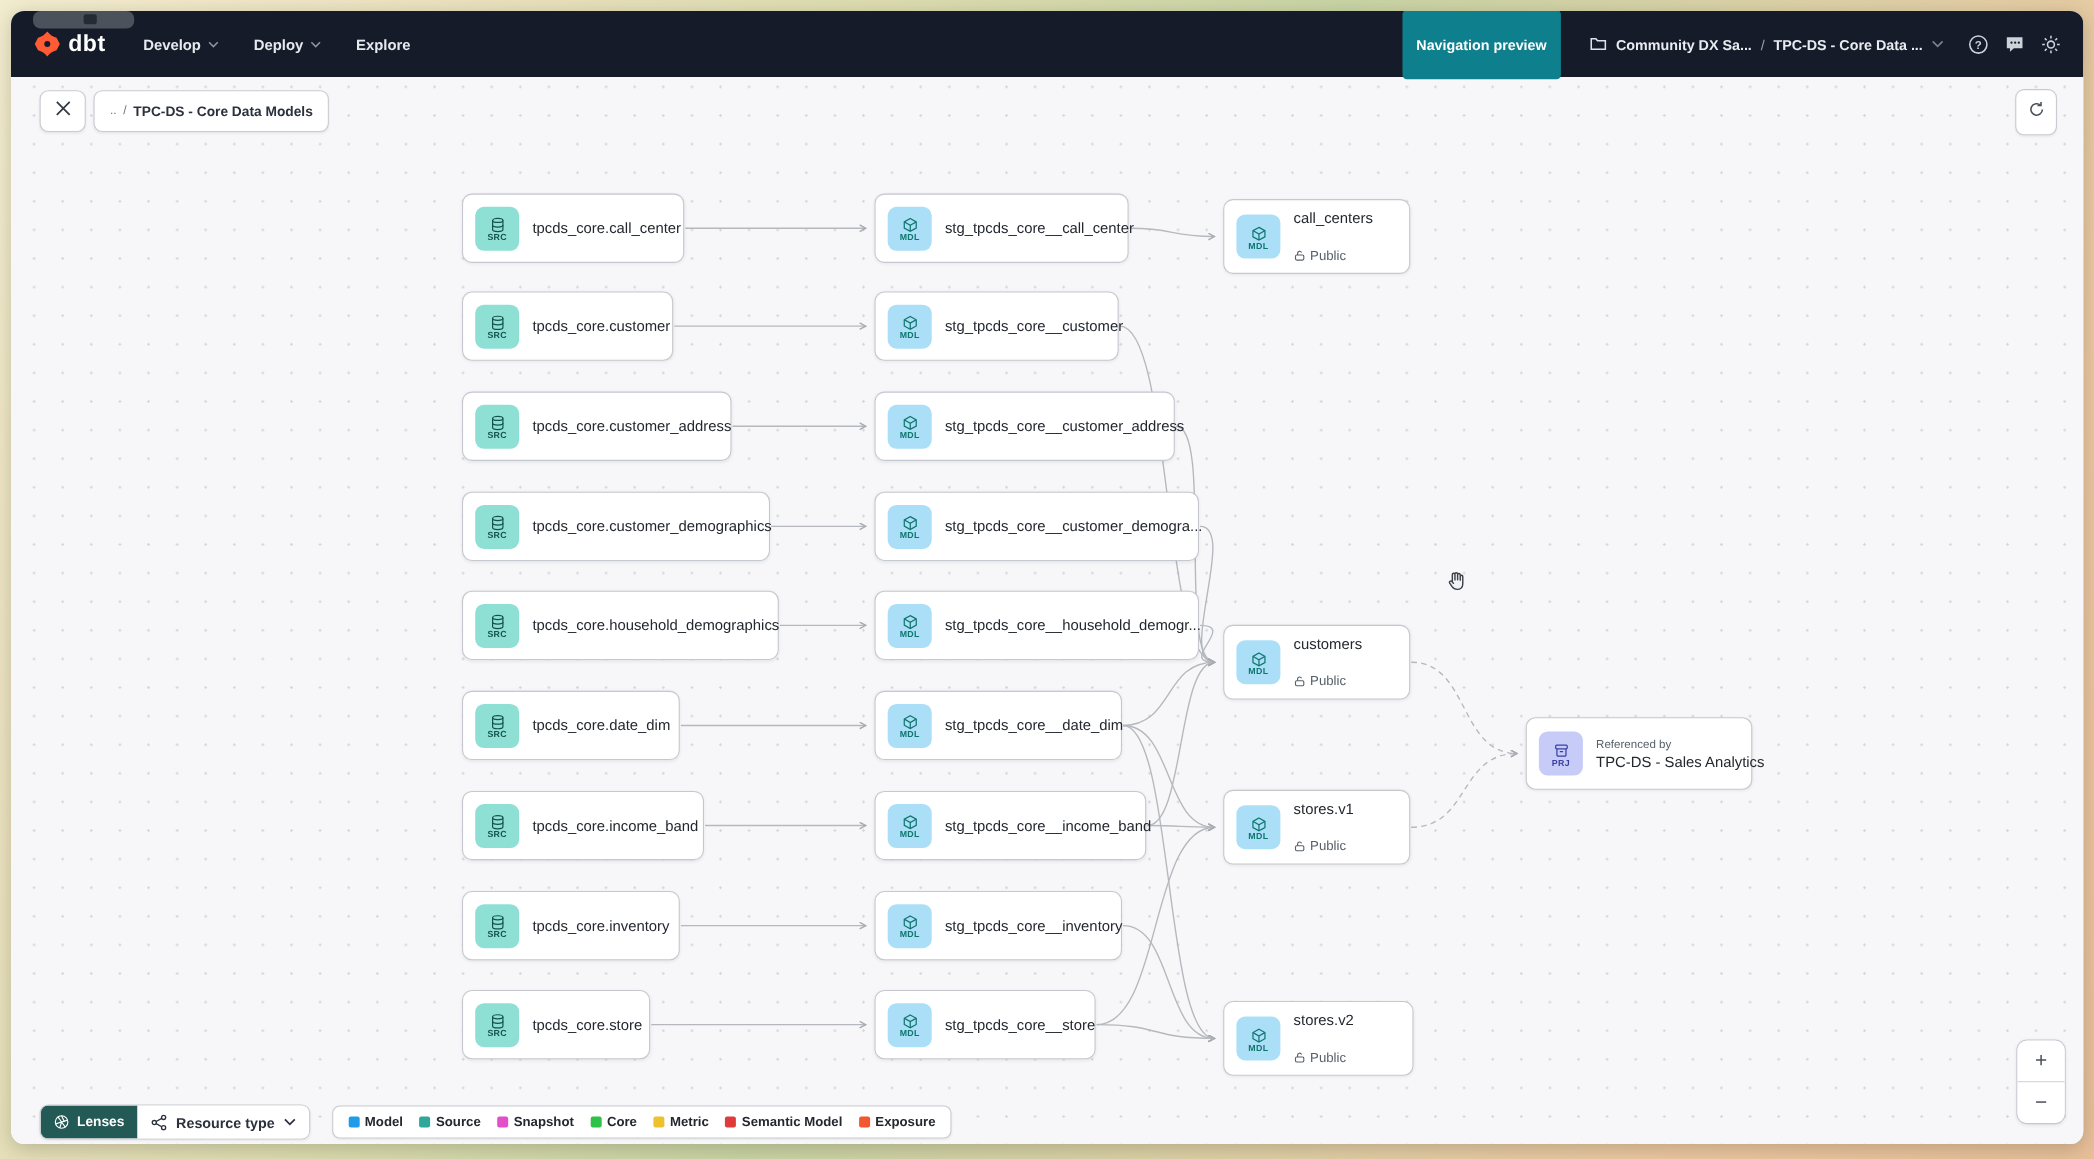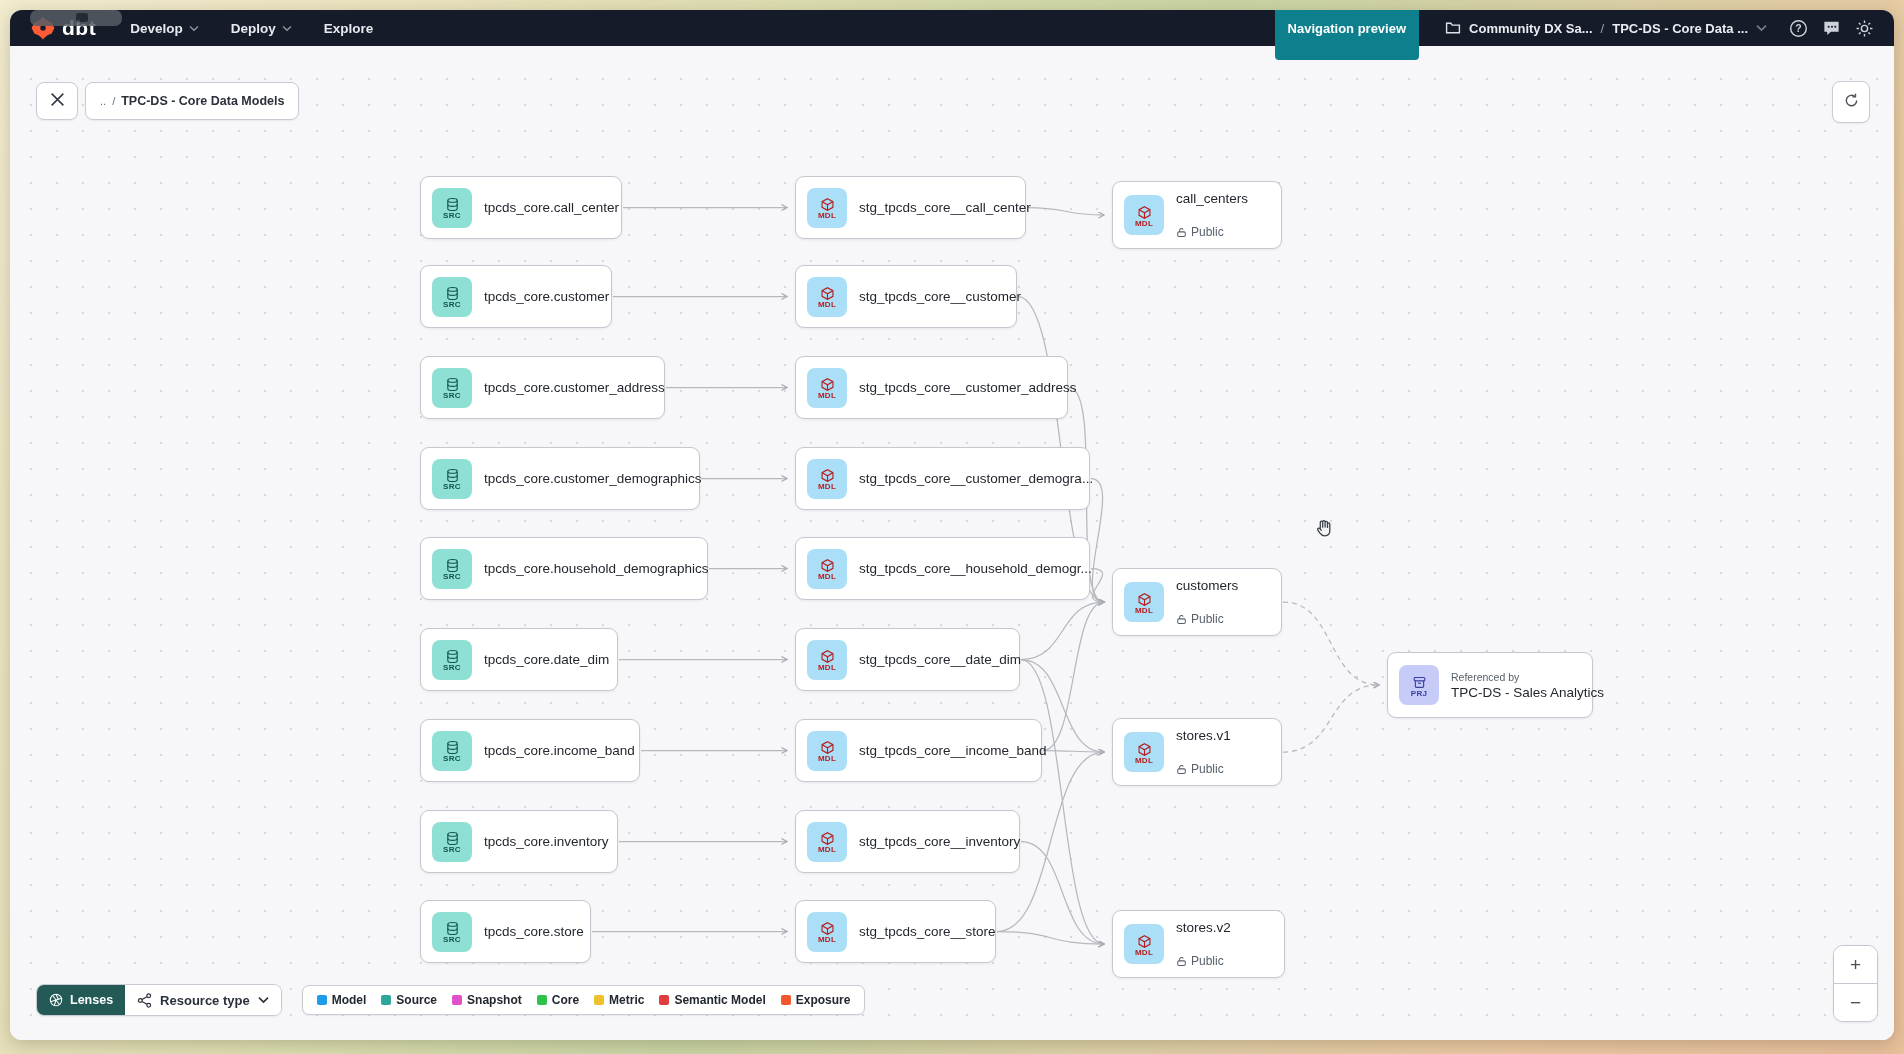--- a/index.html
+++ b/index.html
@@ -11,21 +11,21 @@
   #window { position:absolute; left:10px; top:10px; width:1884px; height:1030px;
     border-radius:12px; overflow:hidden; background:#f7f7f9;
     box-shadow:0 4px 18px rgba(60,50,30,.25); }
 
   #tab-artifact { position:absolute; left:20px; top:0px; width:92px; height:16px;
     background:#565c66; border-radius:7px; opacity:.85; z-index:5; }
   #tab-artifact .dot { position:absolute; left:46px; top:3px; width:12px; height:9px;
     background:#2a2e36; border-radius:2px; }
 
   
-  #navbar { position:relative; height:36px; background:#151b29; display:flex; align-items:center;
+  #navbar { position:relative; height:60px; background:#151b29; display:flex; align-items:center;
     padding:0 20px; color:#e9ecf1; z-index:4; }
   .logo { display:flex; align-items:center; gap:6px; margin-right:34px; cursor:pointer; }
   .logo-word { font-size:21px; font-weight:bold; letter-spacing:.5px; color:#fff; }
   .nav-menu { display:flex; align-items:center; gap:6px; font-size:13.5px; font-weight:bold;
     margin-right:32px; cursor:pointer; color:#e6e9ee; }
   .chev { opacity:.75; display:inline-flex; }
   .nav-spacer { flex:1; }
   .preview-btn { background:#0e7f8c; color:#fff; font-size:13px; font-weight:bold;
     padding:24px 13px; border-radius:4px; border:none; cursor:pointer; margin-right:26px;
     font-family:inherit; }
@@ -62,31 +62,31 @@
   
   #graph-layer { position:absolute; left:0; top:0; width:1884px; height:984px; }
   #edges { position:absolute; left:0; top:0; z-index:0; }
   .node { position:absolute; background:#fff; border:1px solid #c6c8cf; border-radius:9px;
     display:flex; align-items:center; padding:0 14px 0 11px; gap:12px; z-index:1;
     box-shadow:0 1px 3px rgba(20,24,32,.07); cursor:pointer; }
   .node-icon { width:40px; height:40px; border-radius:8px; display:flex; flex-direction:column;
     align-items:center; justify-content:center; flex:0 0 auto; padding-top:2px; }
   .node-icon .badge { font-size:8px; font-weight:bold; letter-spacing:.3px; margin-top:-1px; }
   .icon-src { background:#8fe0d4; color:#14534c; }
-  .icon-mdl { background:#abdff8; color:#b91c1c; }
+  .icon-mdl { background:#abdff8; color:#0f766e; }
   .icon-prj { background:#c7cbf8; color:#3a40a0; }
   .node-label { font-size:13.5px; font-weight:500; color:#23282f; white-space:nowrap; }
   .node-sub { display:flex; align-items:center; gap:4px; font-size:12px; color:#57606a;
     margin-top:19px; }
   .node-refby { font-size:10.5px; color:#57606a; margin-bottom:2px; }
 
   #grab-cursor { position:absolute; z-index:3; pointer-events:none; }
 
   
-  #footer { position:absolute; left:26px; bottom:24px; display:flex; gap:20px; align-items:center; z-index:2; }
+  #footer { position:absolute; left:26px; bottom:4px; display:flex; gap:20px; align-items:center; z-index:2; }
   #lens-group { display:flex; border:1px solid #c9cbd2; border-radius:8px; overflow:hidden;
     background:#fff; box-shadow:0 1px 2px rgba(20,24,32,.06); height:32px; }
   #lenses-btn { background:#235a55; color:#fff; display:flex; align-items:center; gap:7px;
     font-size:12.5px; font-weight:bold; padding:0 12px; cursor:pointer; border:none; font-family:inherit; }
   #resource-btn { display:flex; align-items:center; gap:8px; padding:0 12px; font-size:13px;
     font-weight:bold; color:#2b313c; cursor:pointer; background:#fff; border:none; font-family:inherit; }
   #legend-box { display:flex; align-items:center; gap:15px; background:#fff;
     border:1px solid #c9cbd2; border-radius:7px; height:30px; padding:0 14px;
     box-shadow:0 1px 2px rgba(20,24,32,.06); }
   .legend-item { display:flex; align-items:center; gap:5px; font-size:12px; font-weight:bold;

